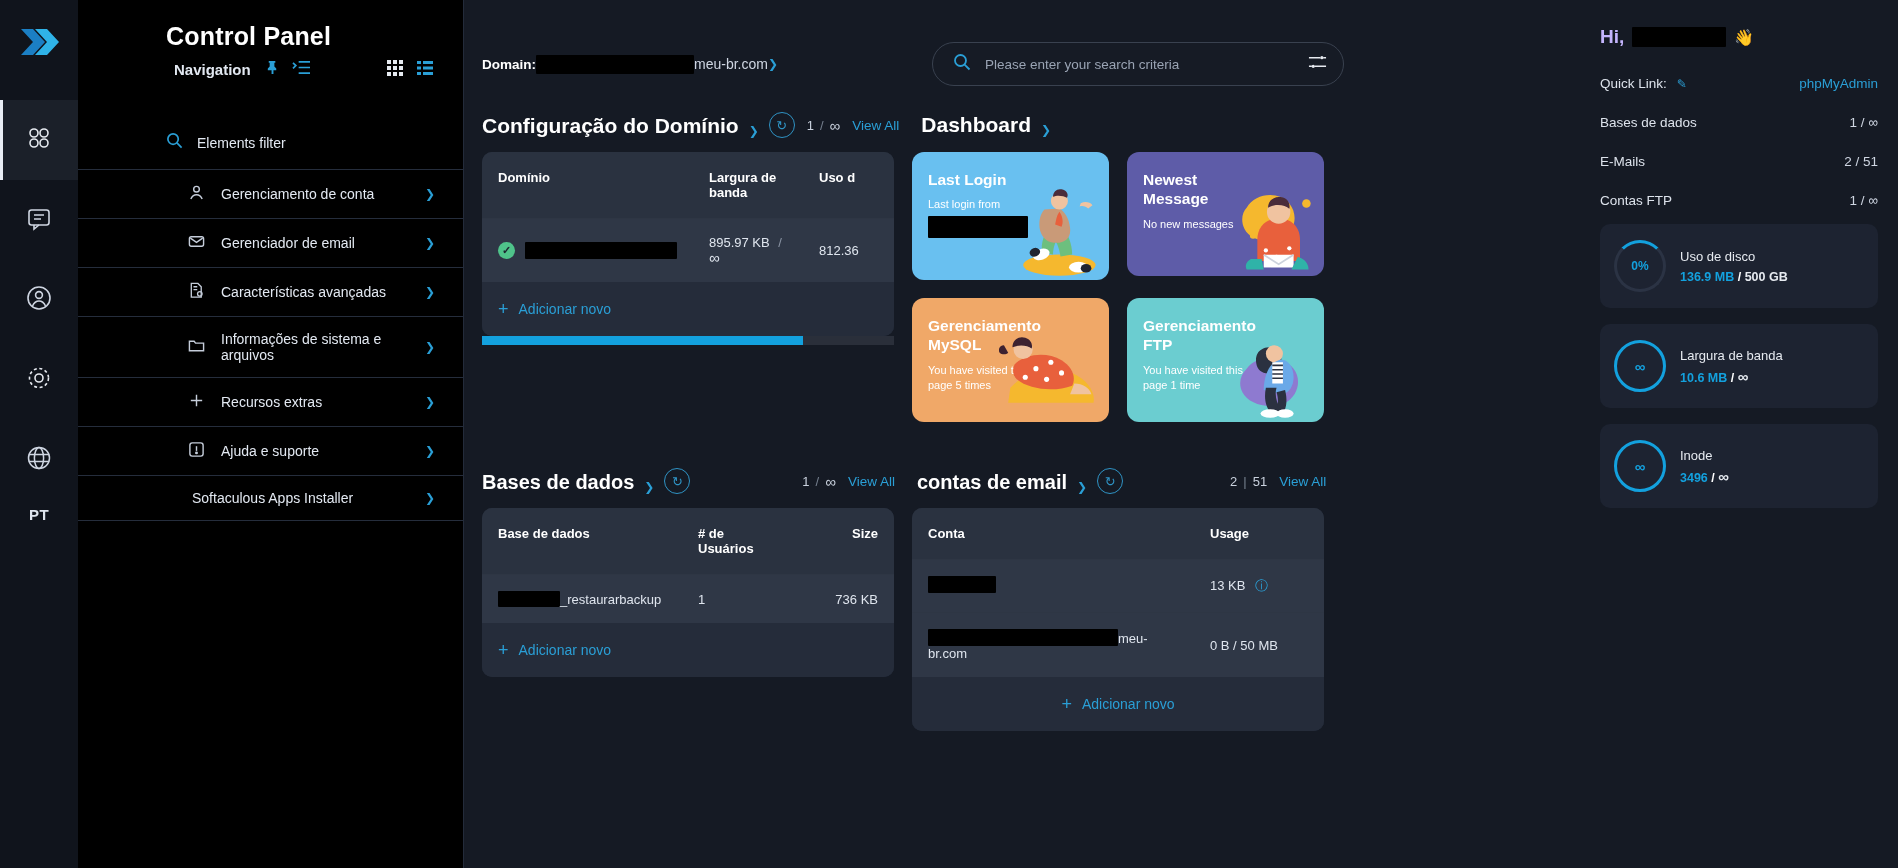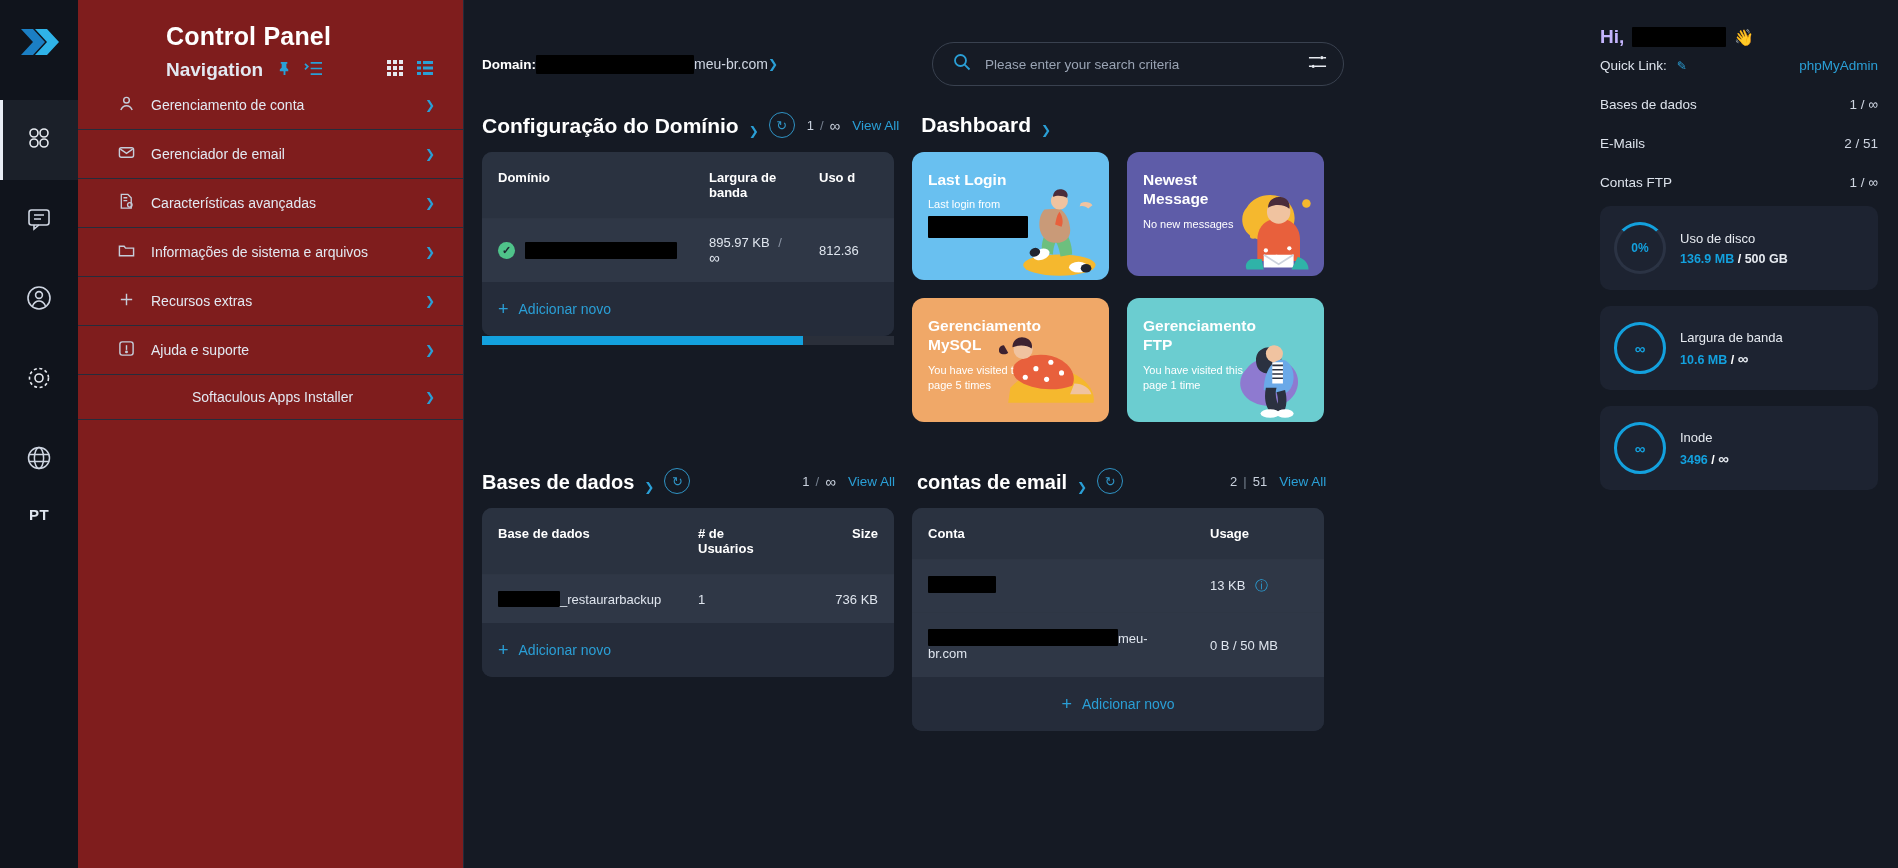--- a/index.html
+++ b/index.html
@@ -24,39 +24,39 @@
     color: #cfd6e2; position: relative;
   }
   .rail-item.active { background: #1b2029; }
   .rail-item.active::before {
     content: ""; position: absolute; left: 0; top: 0; bottom: 0; width: 3px; background: #e9eef5;
   }
   .rail-lang { font-size: 15px; font-weight: 700; color: #dfe5ee; margin-top: 6px; letter-spacing: .5px; }
 
   
   .nav {
-    width: 386px; flex: 0 0 386px; background: #7f1d1d;
+    width: 386px; flex: 0 0 386px; background: #000000;
     padding: 22px 0 0 0; border-right: 1px solid #232b3a;
   }
   .nav-title { font-size: 25px; font-weight: 700; color: #fff; padding: 0 0 0 88px; letter-spacing: .2px; }
   .nav-sub-row { display: flex; align-items: center; padding: 8px 0 0 88px; gap: 14px; }
-  .nav-sub { font-size: 19px; font-weight: 700; color: #e2e8f1; }
+  .nav-sub { font-size: 15px; font-weight: 700; color: #e2e8f1; margin-left: 8px; }
   .nav-sub-icons { display: flex; align-items: center; gap: 12px; }
   .nav-view-toggle { margin-left: auto; display: flex; gap: 14px; padding-right: 30px; }
 
   .nav-search {
     display: flex; align-items: center; gap: 14px;
     padding: 16px 28px 16px 88px; margin-top: 36px;
     border-bottom: 1px solid #252d3c;
   }
   .nav-search-label { font-size: 14px; color: #e3e9f2; }
 
   .nav-item {
     display: flex; align-items: center; gap: 16px;
-    padding: 14px 28px 14px 40px;
+    padding: 14px 28px 14px 110px;
     border-bottom: 1px solid #252d3c;
     font-size: 14px; color: #e3e9f2;
   }
   .nav-item .ni-label { flex: 1; }
   .nav-item.no-icon { padding-left: 114px; }
 
   
   .main { flex: 1; min-width: 0; position: relative; background: #151a24; overflow: hidden; }
   .main-head { padding: 22px 0 0 0; }
   .page-title { font-size: 31px; font-weight: 700; color: #fff; padding-left: 18px; }
@@ -118,21 +118,21 @@
   
   .tile { border-radius: 12px; position: relative; overflow: hidden; padding: 18px 16px; }
   .tile h4 { font-size: 15.5px; font-weight: 700; color: #fff; line-height: 1.25; max-width: 120px; }
   .tile p { font-size: 11px; color: #fff; margin-top: 8px; line-height: 1.35; max-width: 120px; }
   .tile .art { position: absolute; right: 2px; bottom: 0; width: 108px; height: 96px; }
 
   
   .rightcol { width: 318px; flex: 0 0 318px; background: #151a24; padding: 26px 20px 0 20px; }
   .hi-row { display: flex; align-items: center; gap: 8px; }
   .hi-text { font-size: 19px; font-weight: 700; color: #c4b5fd; }
-  .ql-row { display: flex; align-items: center; margin-top: 10px; font-size: 13.5px; color: #dde3ec; }
+  .ql-row { display: flex; align-items: center; margin-top: 28px; font-size: 13.5px; color: #dde3ec; }
   .ql-row .pencil { color: #2a9fd6; margin-left: 10px; font-size: 12px; }
   .ql-link { margin-left: auto; color: #2a9fd6; font-size: 13.5px; }
   .stat-row { display: flex; align-items: center; margin-top: 24px; font-size: 13.5px; color: #dde3ec; }
   .stat-row .val { margin-left: auto; color: #cfd6e2; }
   .meter-card {
     background: #1d2331; border-radius: 10px; margin-top: 16px; padding: 16px 14px;
     display: flex; align-items: center; gap: 14px;
   }
   .ring {
     width: 52px; height: 52px; border-radius: 50%; border: 3px solid #13a1de;
@@ -243,20 +243,29 @@
               <rect x="6" y="1" width="10" height="3"></rect>
             <rect x="0" y="6.5" width="4" height="3"></rect>
               <rect x="6" y="6.5" width="10" height="3"></rect>
             <rect x="0" y="12" width="4" height="3"></rect>
               <rect x="6" y="12" width="10" height="3"></rect>
           </svg>
         </span>
       </div>
     </div>
 
+    <div class="nav-search">
+      <span>
+        <svg width="17" height="17" viewBox="0 0 18 18" fill="none" stroke="#2a9fd6" stroke-width="1.8">
+          <circle cx="7.5" cy="7.5" r="5.5"></circle>
+            <path d="M11.6 11.6L16.5 16.5"></path>
+        </svg>
+      </span>
+      <span class="nav-search-label">Elements filter</span>
+    </div>
 
     <div class="nav-item">
       <span>
         <svg width="17" height="17" viewBox="0 0 18 18" fill="none" stroke="#c5cdda" stroke-width="1.5">
           <circle cx="9" cy="5.5" r="3"></circle>
             <path d="M3 16c1.2-3.2 3.5-4.6 6-4.6s4.8 1.4 6 4.6"></path>
         </svg>
       </span>
       <span class="ni-label">Gerenciamento de conta</span>
       <span class="chev">❯</span>

